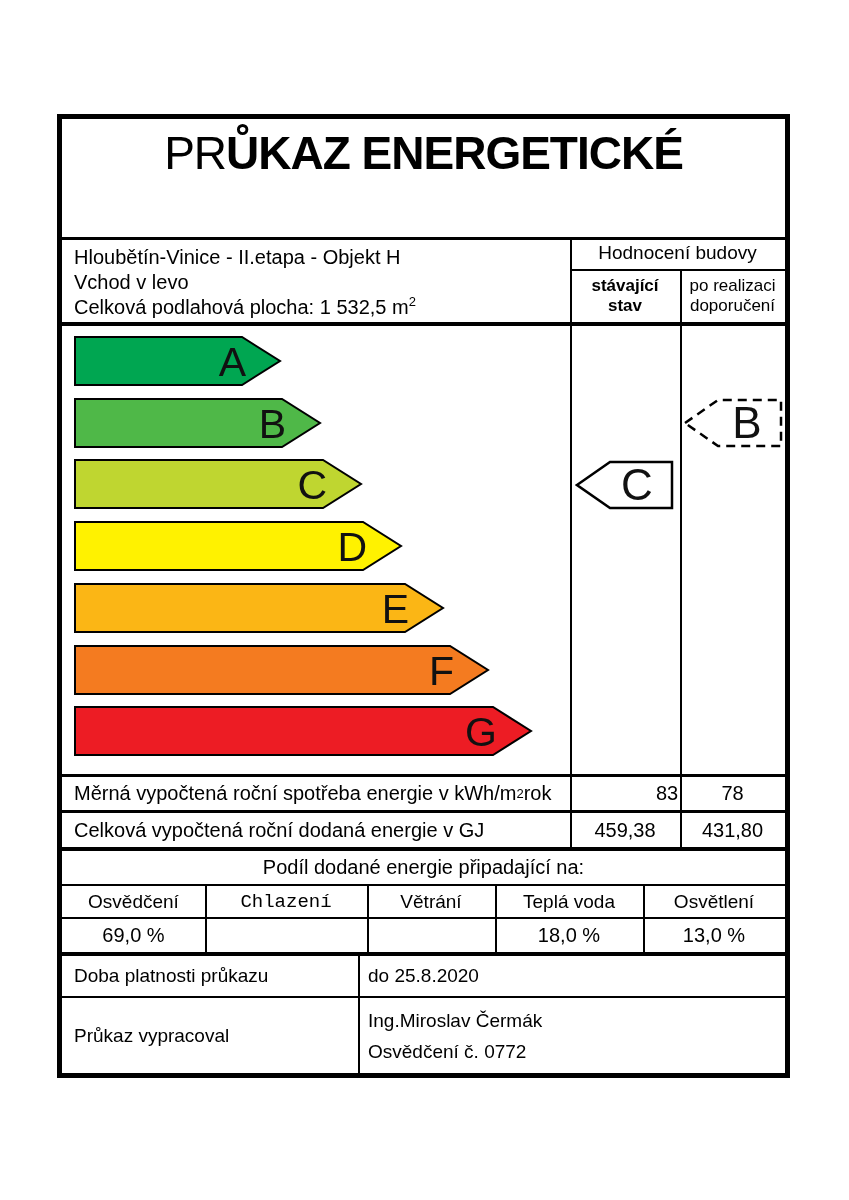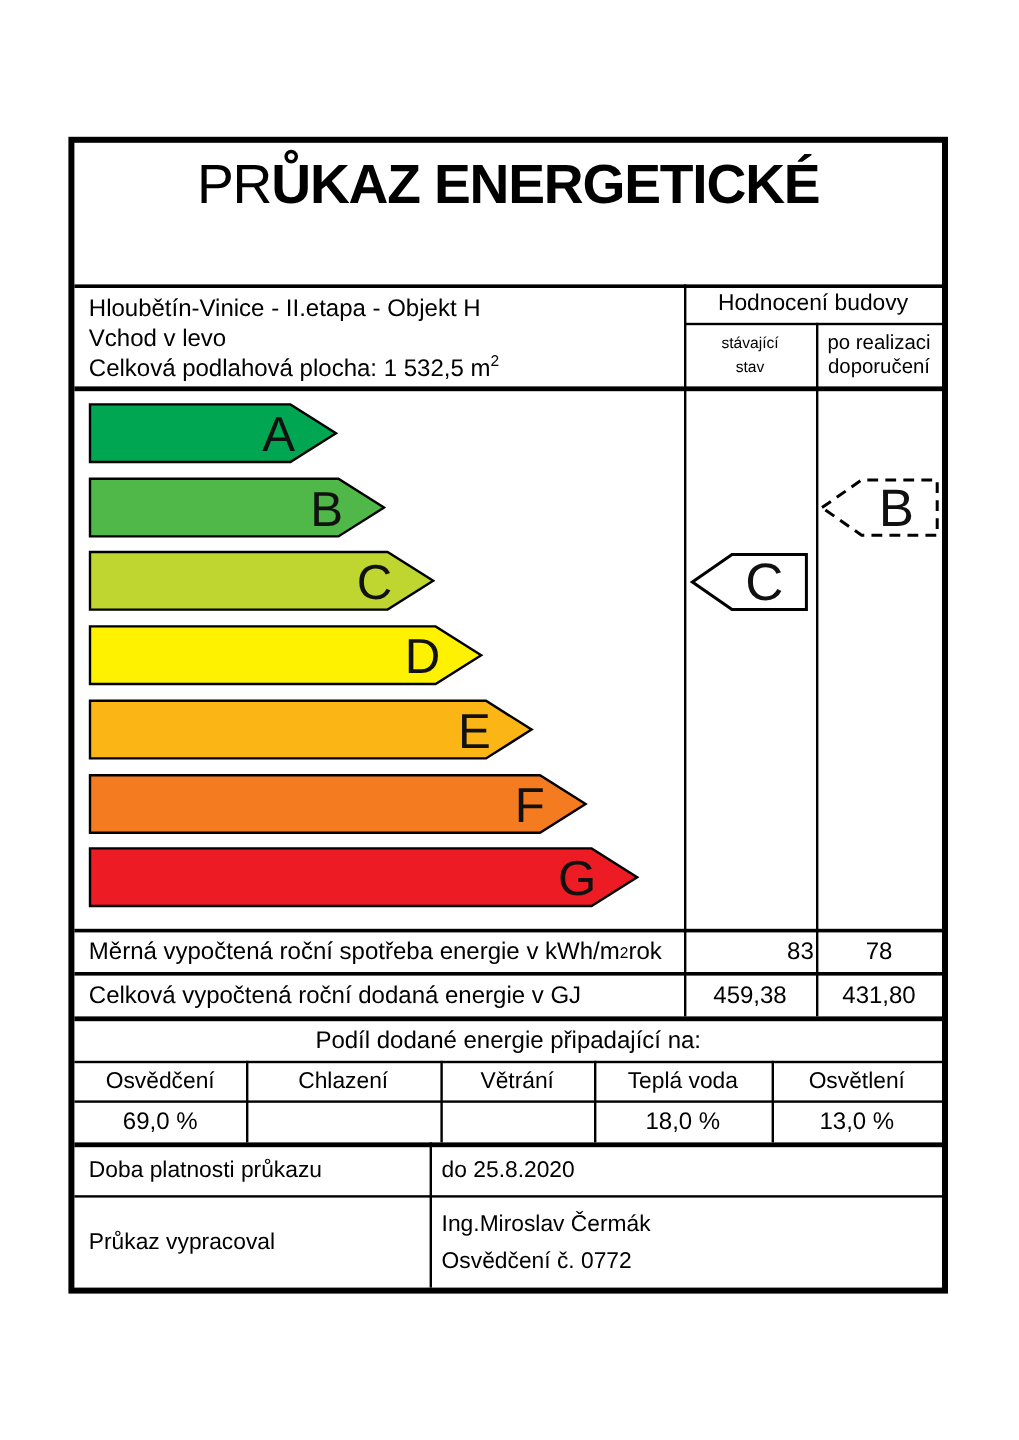--- a/index.html
+++ b/index.html
@@ -29,21 +29,21 @@
 
     <div class="title-line" style="top:8px;"><span>PR</span><span class="bold">ŮKAZ ENERGETICKÉ</span></div>
 
     <div class="hline" style="top:118px;height:3px;"></div>
 
     <div class="info-line" style="top:126px;">Hloubětín-Vinice - II.etapa - Objekt H</div>
     <div class="info-line" style="top:151px;">Vchod v levo</div>
     <div class="info-line" style="top:176px;"><span>Celková podlahová plocha: 1 532,5 m</span><sup>2</sup></div>
 
     <div class="center-cell" style="left:508px;top:118px;width:215px;height:32px;font-size:19px;border-bottom:2px solid #000;">Hodnocení budovy</div>
-    <div class="center-cell" style="left:508px;top:152px;width:110px;height:50px;font-size:13px;line-height:20px;flex-direction:column;">
+    <div class="center-cell" style="left:508px;top:152px;width:110px;height:50px;font-size:17px;line-height:20px;flex-direction:column;font-weight:bold;">
       <span>stávající</span>
       <span>stav</span>
     </div>
     <div class="center-cell" style="left:618px;top:152px;width:105px;height:50px;font-size:17px;line-height:20px;flex-direction:column;">
       <span>po realizaci</span>
       <span>doporučení</span>
     </div>
 
     <div class="hline" style="top:203px;height:4px;"></div>
 
@@ -107,21 +107,21 @@
         <span></span>
       </div>
     <div class="center-cell" style="left:508px;top:694px;width:110px;height:34px;font-size:20px;">459,38</div>
     <div class="center-cell" style="left:618px;top:694px;width:105px;height:34px;font-size:20px;">431,80</div>
 
     <div class="hline" style="top:728px;height:4px;"></div>
     <div class="center-cell" style="left:0;top:732px;width:723px;height:33px;font-size:20px;">Podíl dodané energie připadající na:</div>
     <div class="hline" style="top:765px;height:2px;"></div>
 
     <div class="center-cell" style="left:0;top:767px;width:143px;height:31px;font-size:19px;">Osvědčení</div>
-    <div class="center-cell" style="left:143px;top:767px;width:162px;height:31px;font-size:19px;">Chlazení</div>
+    <div class="center-cell" style="left:143px;top:767px;width:162px;height:31px;font-size:19px;font-family:Liberation Mono, monospace;">Chlazení</div>
     <div class="center-cell" style="left:305px;top:767px;width:128px;height:31px;font-size:19px;">Větrání</div>
     <div class="center-cell" style="left:433px;top:767px;width:148px;height:31px;font-size:19px;">Teplá voda</div>
     <div class="center-cell" style="left:581px;top:767px;width:142px;height:31px;font-size:19px;">Osvětlení</div>
 
     <div class="hline" style="top:798px;height:2px;"></div>
 
     <div class="center-cell" style="left:0;top:800px;width:143px;height:33px;font-size:20px;">69,0 %</div>
     <div class="center-cell" style="left:143px;top:800px;width:162px;height:33px;font-size:20px;"></div>
     <div class="center-cell" style="left:305px;top:800px;width:128px;height:33px;font-size:20px;"></div>
     <div class="center-cell" style="left:433px;top:800px;width:148px;height:33px;font-size:20px;">18,0 %</div>

